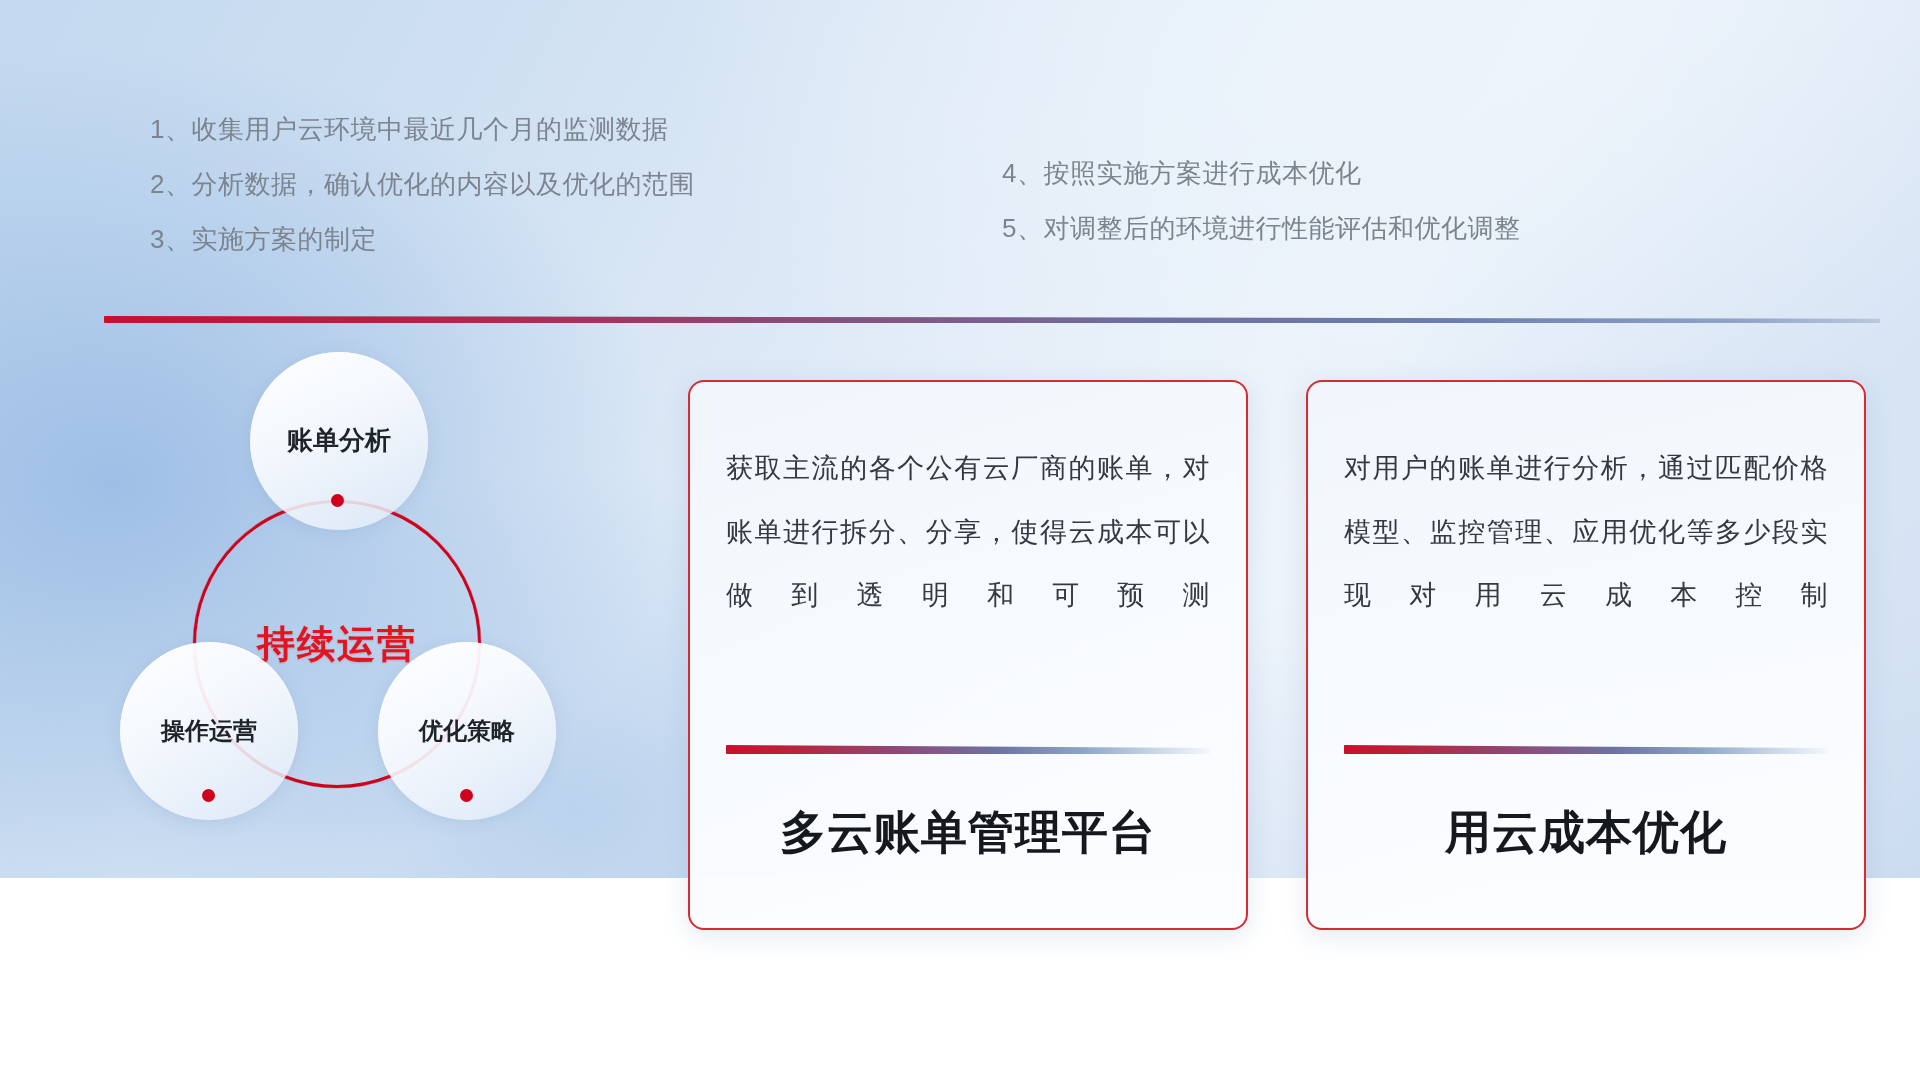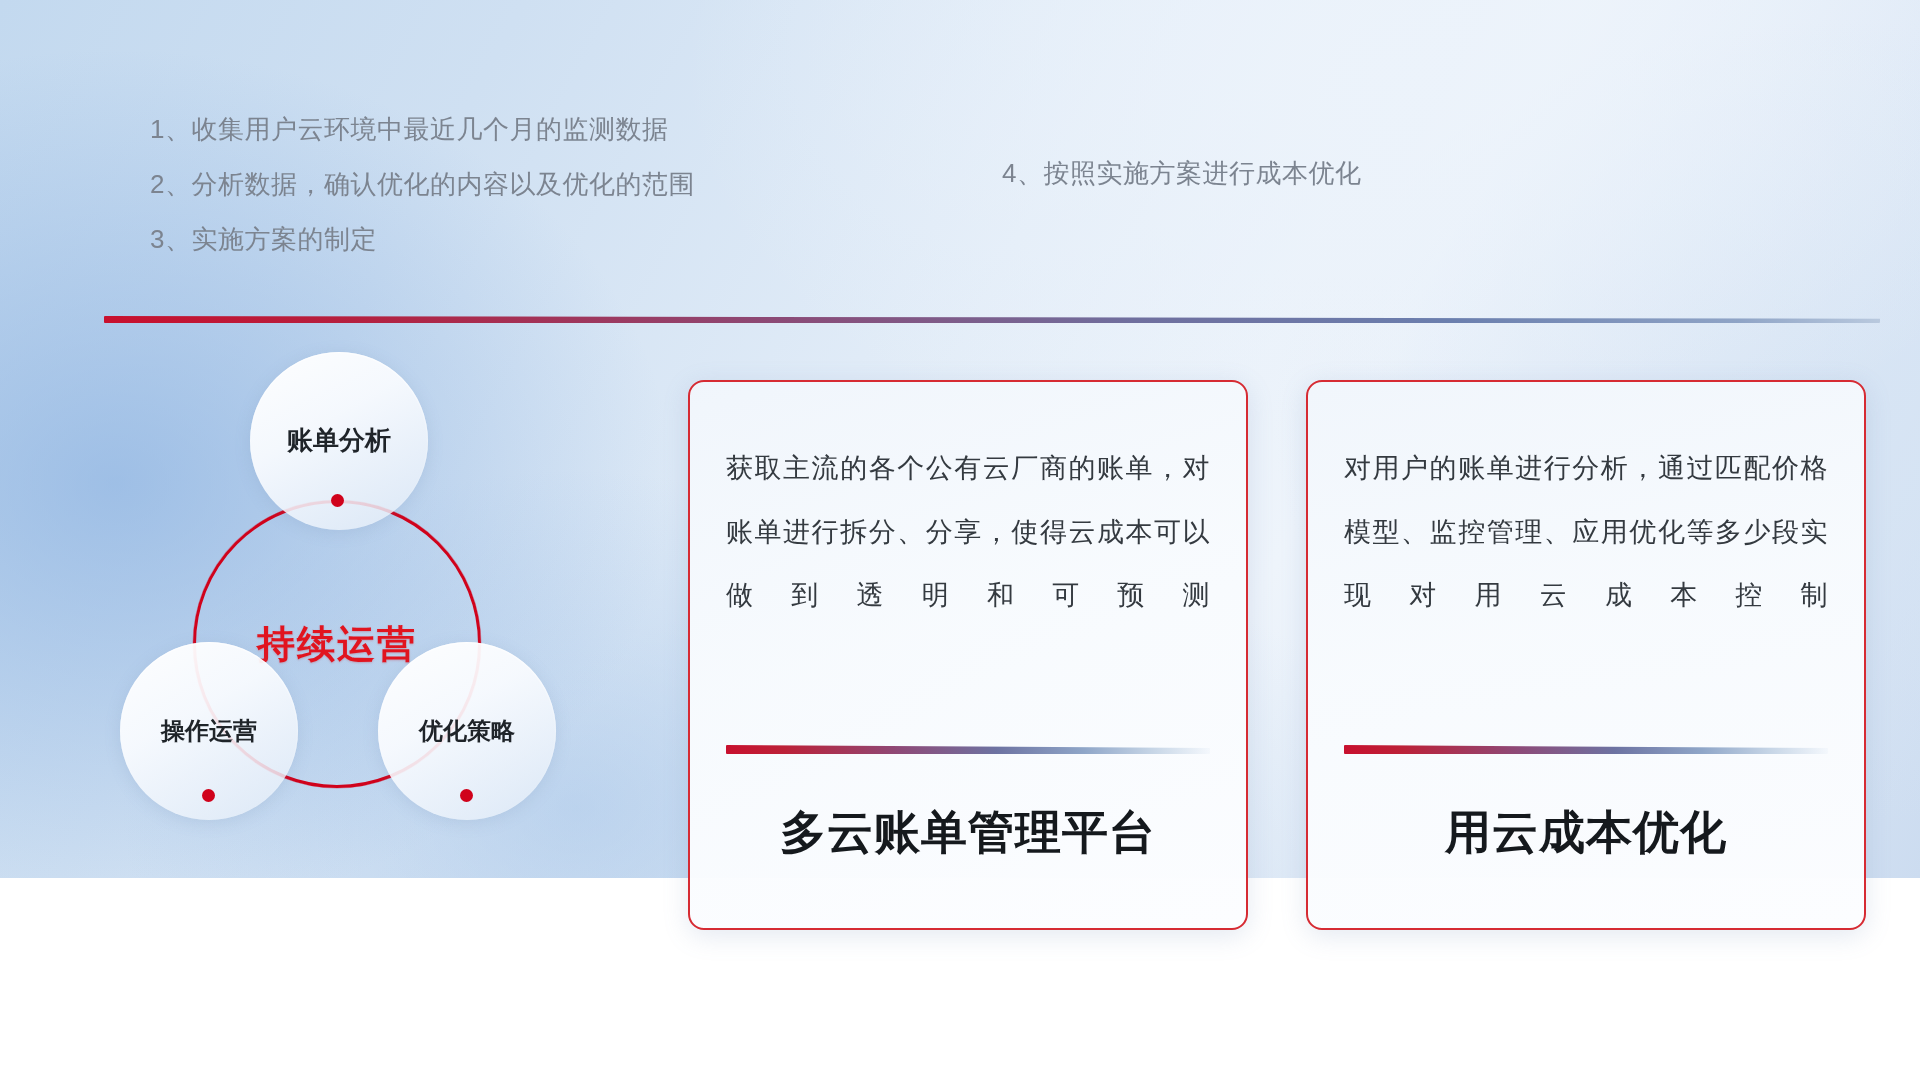--- a/index.html
+++ b/index.html
@@ -139,20 +139,21 @@
 <div id="stage">
 
   <div class="bullets" id="bullets-left">
     <div class="bullet-line">1、收集用户云环境中最近几个月的监测数据</div>
     <div class="bullet-line">2、分析数据，确认优化的内容以及优化的范围</div>
     <div class="bullet-line">3、实施方案的制定</div>
   </div>
 
   <div class="bullets" id="bullets-right">
     <div class="bullet-line">4、按照实施方案进行成本优化</div>
+    <div class="bullet-line">5、对调整后的环境进行性能评估和优化调整</div>
   </div>
 
   <div id="top-rule"></div>
 
   <div id="venn">
 
     <div id="ring"></div>
 
     <div id="ring-label">
       <span>持续</span>

